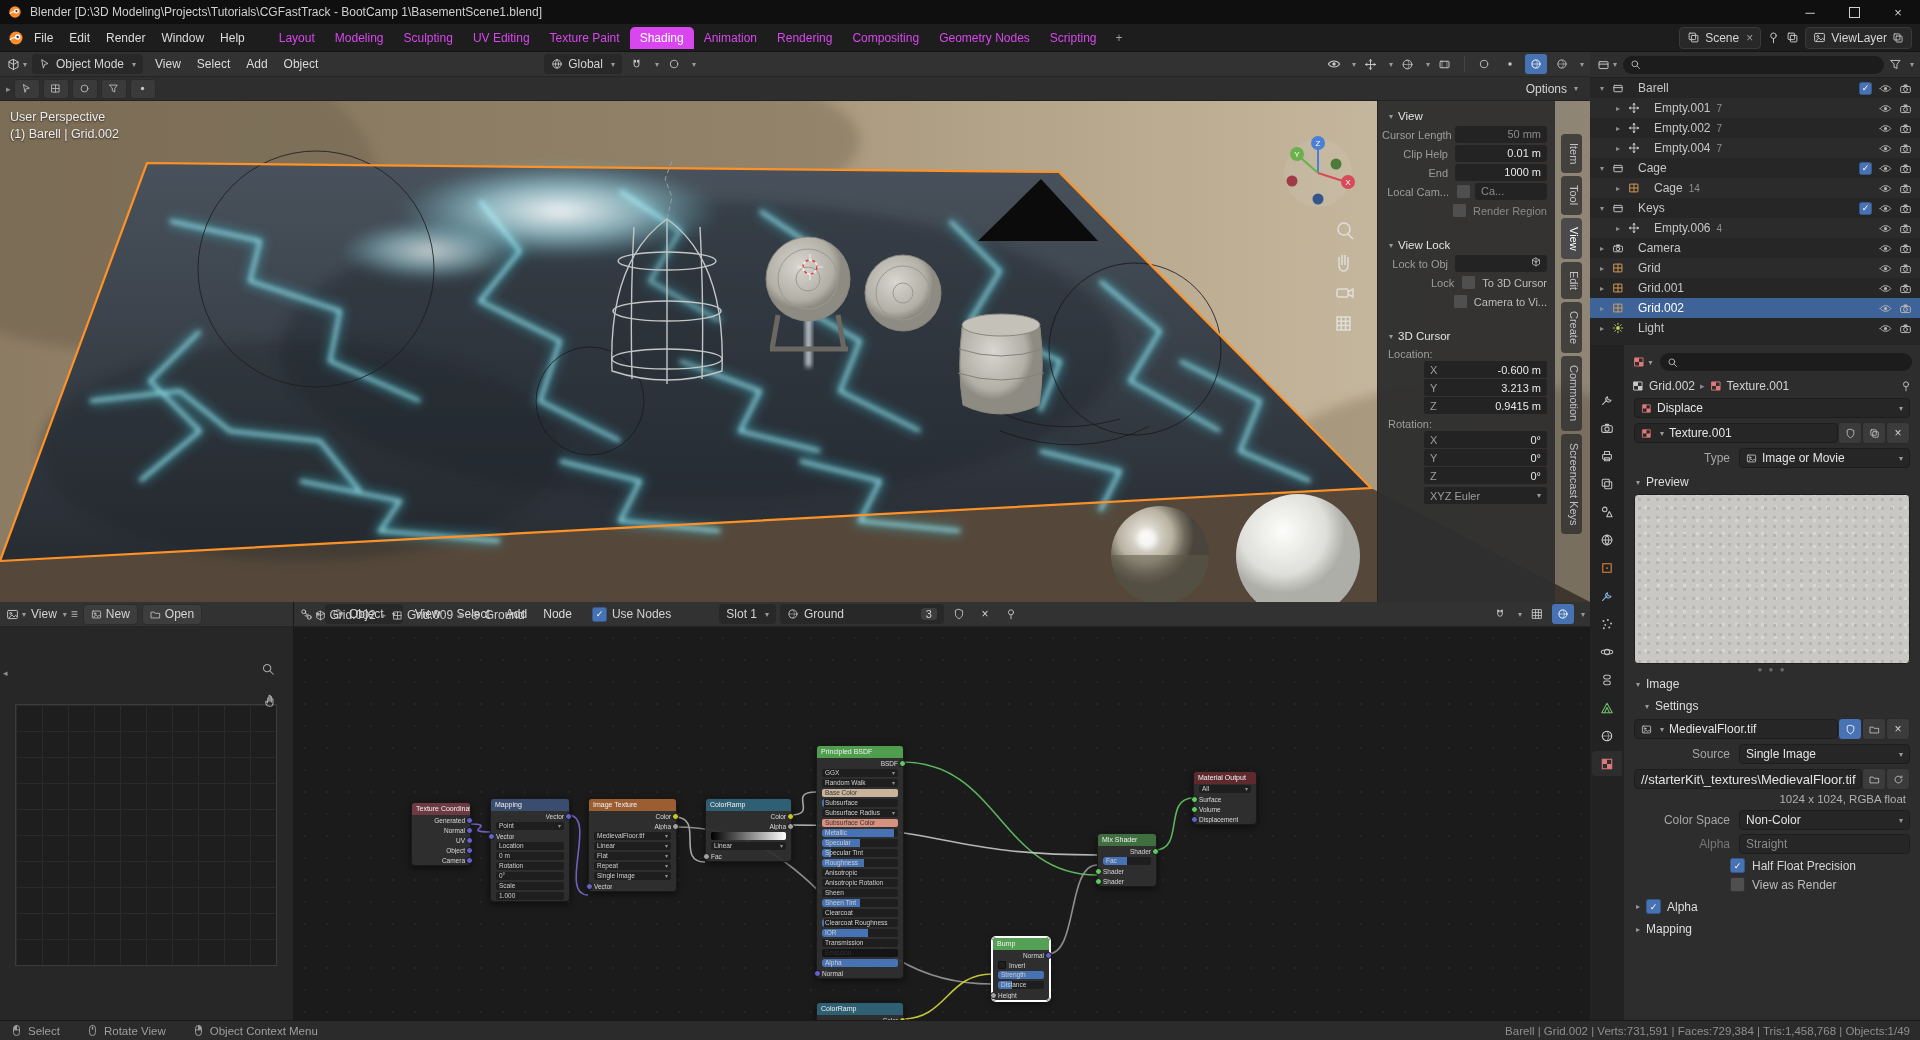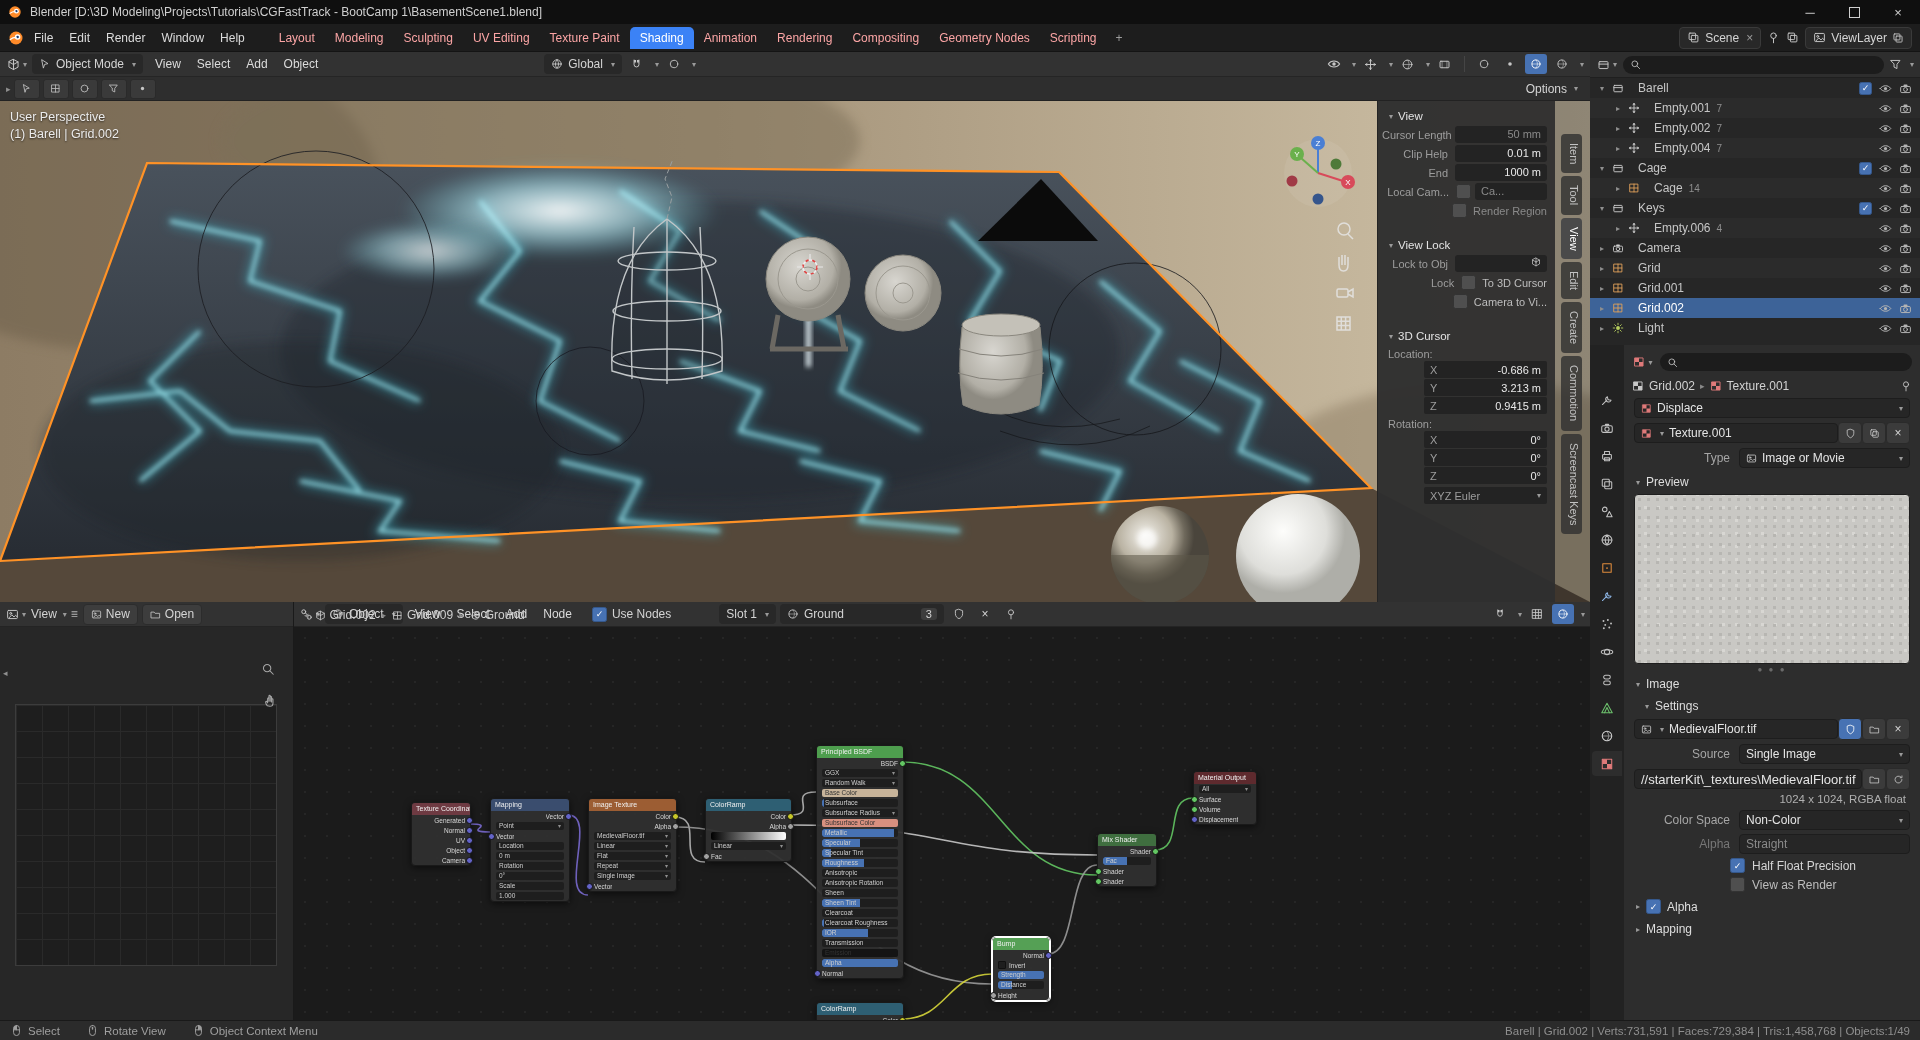--- a/index.html
+++ b/index.html
@@ -16,22 +16,22 @@
   .winbtns{margin-left:auto;display:flex;height:100%}
   .winbtn{width:44px;height:100%;display:flex;align-items:center;justify-content:center;color:#cfcfcf;font-size:13px}
   .winbtn.close{background:transparent}
   .maxsq{width:9px;height:9px;border:1px solid #cfcfcf;display:inline-block}
 
   
   #menubar{position:absolute;left:0;top:24px;width:1920px;height:28px;background:#1d1d1d;border-bottom:1px solid #141414;
            display:flex;align-items:center;padding:0 8px;box-sizing:border-box;gap:2px}
   .menu{padding:3px 8px;border-radius:4px;color:#dcdcdc}
   #ws-tabs{display:flex;margin-left:14px}
-  .wstab{padding:4px 10px;color:#fca5a5;border-radius:5px 5px 0 0;white-space:nowrap}
-  .wstab.active{background:#3b82f6;color:#ffffff}
+  .wstab{padding:4px 10px;color:#d946ef;border-radius:5px 5px 0 0;white-space:nowrap}
+  .wstab.active{background:#d946ef;color:#ffffff}
   .wstab.plus{color:#9d9d9d;padding:4px 7px}
   .mb-right{margin-left:auto;display:flex;gap:6px;align-items:center}
   .widget{display:flex;align-items:center;gap:5px;background:#282828;border:1px solid #3a3a3a;border-radius:4px;
           height:20px;padding:0 7px;white-space:nowrap}
   .wx{color:#9a9a9a;font-size:12px;margin-left:2px}
 
   
   #vheader{position:absolute;left:0;top:52px;width:1590px;height:25px;background:#323232;border-bottom:1px solid #252525;
            display:flex;align-items:center;gap:4px;padding:0 6px;box-sizing:border-box}
   .hdd{display:flex;align-items:center;gap:5px;background:#282828;border-radius:4px;height:20px;padding:0 7px;white-space:nowrap}
@@ -631,21 +631,21 @@
         </div>
       <div class="np-gap"></div>
       <div class="np-sect">
           <span class="car">▾</span>
           <span>3D Cursor</span>
         </div>
       <div class="np-sublabel">Location:</div>
       <div id="np-loc">
           <div class="np-vec">
             <span class="ax">X</span>
-            <span>-0.686 m</span>
+            <span>-0.600 m</span>
           </div>
           <div class="np-vec">
             <span class="ax">Y</span>
             <span>3.213 m</span>
           </div>
           <div class="np-vec">
             <span class="ax">Z</span>
             <span>0.9415 m</span>
           </div>
         </div>

